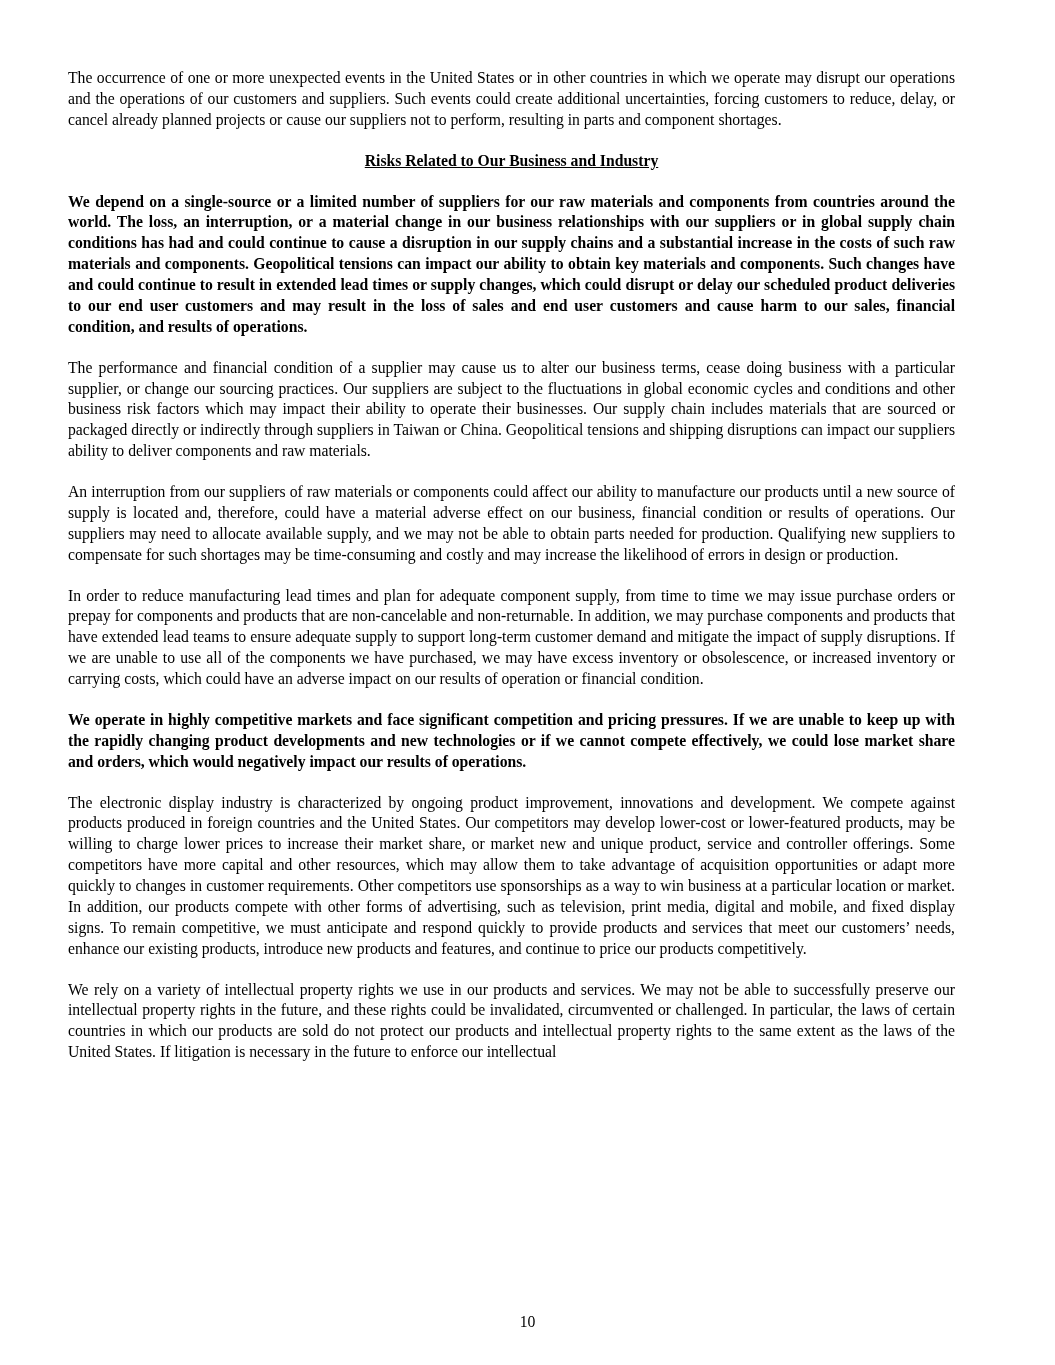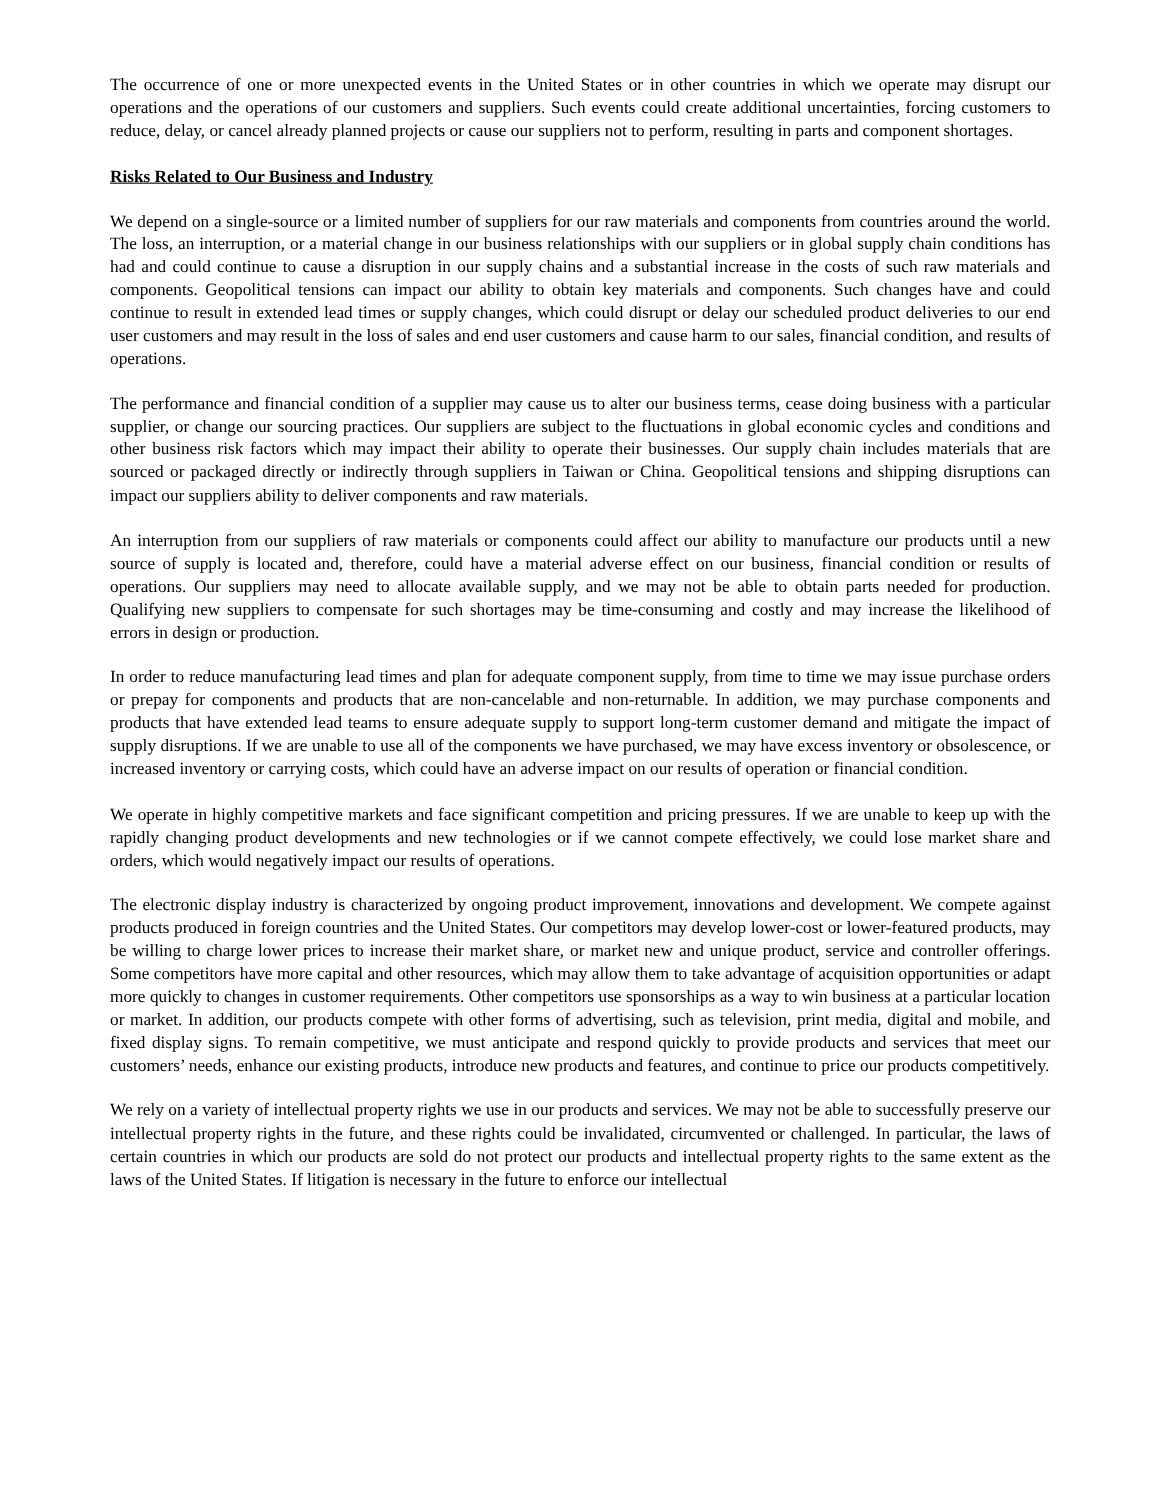--- a/index.html
+++ b/index.html
@@ -6,39 +6,39 @@
     margin: 0;
     padding: 0;
     background: #ffffff;
   }
   .page {
     position: relative;
     width: 1055px;
     height: 1365px;
     background: #ffffff;
     box-sizing: border-box;
-    padding: 68px 100px 0 100px;
+    padding: 68px 100px 0 68px;
     font-family: "Liberation Serif", "DejaVu Serif", serif;
     font-size: 15.7px;
     line-height: 1.33;
     color: #000000;
   }
   .para {
     margin: 0 0 20px 0;
     text-align: justify;
   }
   .para.bold {
-    font-weight: normal;
+    font-weight: bold;
   }
   .heading {
     margin: 0 0 20px 0;
     font-size: 15.7px;
     font-weight: bold;
     text-decoration: underline;
-    text-align: left;
+    text-align: center;
   }
   .page-number {
     position: absolute;
     bottom: 32px;
     left: 0;
     width: 100%;
     text-align: center;
     font-size: 15.7px;
   }
 </style>
@@ -59,14 +59,15 @@
 
   <p class="para">In order to reduce manufacturing lead times and plan for adequate component supply, from time to time we may issue purchase orders or prepay for components and products that are non-cancelable and non-returnable. In addition, we may purchase components and products that have extended lead teams to ensure adequate supply to support long-term customer demand and mitigate the impact of supply disruptions. If we are unable to use all of the components we have purchased, we may have excess inventory or obsolescence, or increased inventory or carrying costs, which could have an adverse impact on our results of operation or financial condition.</p>
 
   <p class="para bold">We operate in highly competitive markets and face significant competition and pricing pressures. If we are unable to keep up with the rapidly changing product developments and new technologies or if we cannot compete effectively, we could lose market share and orders, which would negatively impact our results of operations.</p>
 
   <p class="para">The electronic display industry is characterized by ongoing product improvement, innovations and development. We compete against products produced in foreign countries and the United States. Our competitors may develop lower-cost or lower-featured products, may be willing to charge lower prices to increase their market share, or market new and unique product, service and controller offerings. Some competitors have more capital and other resources, which may allow them to take advantage of acquisition opportunities or adapt more quickly to changes in customer requirements. Other competitors use sponsorships as a way to win business at a particular location or market. In addition, our products compete with other forms of advertising, such as television, print media, digital and mobile, and fixed display signs. To remain competitive, we must anticipate and respond quickly to provide products and services that meet our customers’ needs, enhance our existing products, introduce new products and features, and continue to price our products competitively.</p>
 
 
   <p class="para">We rely on a variety of intellectual property rights we use in our products and services. We may not be able to successfully preserve our intellectual property rights in the future, and these rights could be invalidated, circumvented or challenged. In particular, the laws of certain countries in which our products are sold do not protect our products and intellectual property rights to the same extent as the laws of the United States. If litigation is necessary in the future to enforce our intellectual</p>
 
+  <div class="page-number">10</div>
 
 </div>
 
 </body></html>

